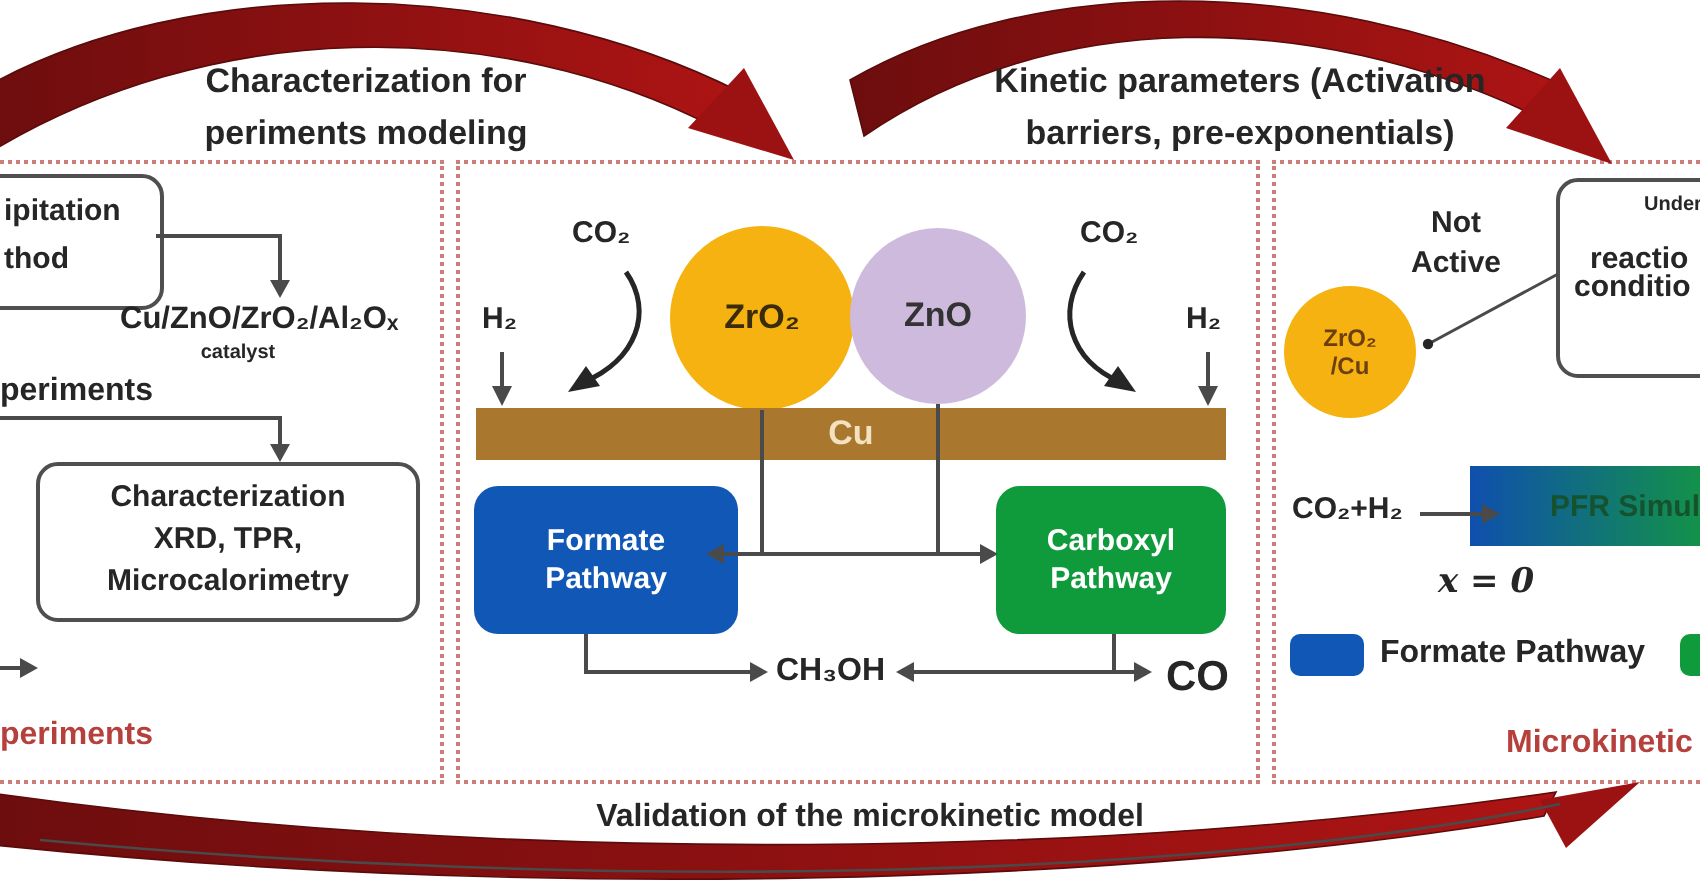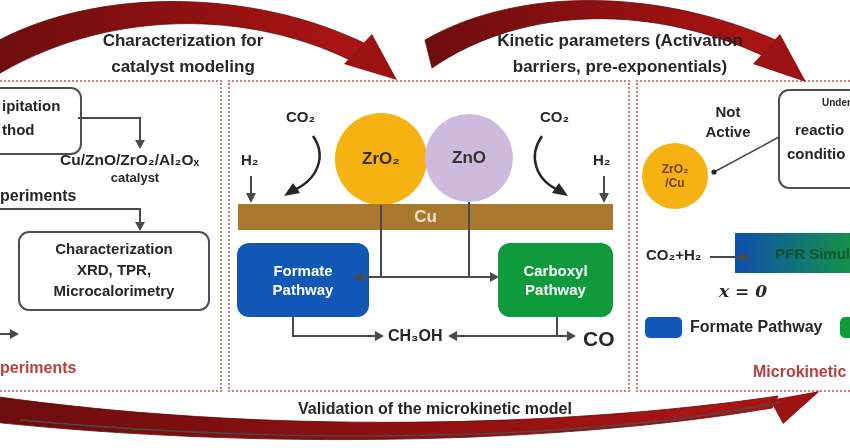--- a/index.html
+++ b/index.html
@@ -46,35 +46,35 @@
 
     <g>
       <path d="M -8,396 C 260,434 560,428 778,396 L 772,408 C 560,444 260,450 -8,422 Z" fill="url(#gm)" stroke="#5a0b0b" stroke-width="0.8"></path>
       <polygon points="820,391 770,400 783,424" fill="#9c1212"></polygon>
       <path d="M 20,420 C 300,446 600,440 780,402" fill="none" stroke="#4a4a4a" stroke-width="1.3"></path>
     </g>
   </svg>
 
   <div class="abs txt ctr" style="left:85px;top:28px;width:196px;font-size:17px;line-height:26px;">
     <div>Characterization for</div>
-    <div>catalyst modeling</div>
+    <div>periments modeling</div>
   </div>
   <div class="abs txt ctr" style="left:495px;top:28px;width:250px;font-size:17px;line-height:26px;">
     <div>Kinetic parameters (Activation</div>
     <div>barriers, pre-exponentials)</div>
   </div>
 
   <div class="abs txt ctr" style="left:280px;top:400px;width:310px;font-size:16px;">Validation of the microkinetic model</div>
 
   <div class="rbox" style="left:-50px;top:87px;width:128px;height:64px;"></div>
   <div class="abs txt" style="left:2px;top:97px;font-size:15px;">ipitation</div>
   <div class="abs txt" style="left:2px;top:121px;font-size:15px;">thod</div>
 
   <div class="abs txt" style="left:60px;top:151px;font-size:15.5px;">Cu/ZnO/ZrO₂/Al₂Oₓ</div>
-  <div class="abs txt ctr" style="left:60px;top:171px;width:150px;font-size:13px;">catalyst</div>
+  <div class="abs txt ctr" style="left:44px;top:171px;width:150px;font-size:10px;">catalyst</div>
 
   <div class="abs txt" style="left:0px;top:187px;font-size:16px;">periments</div>
 
   <div class="rbox" style="left:18px;top:231px;width:188px;height:76px;"></div>
   <div class="abs txt ctr" style="left:18px;top:238px;width:192px;font-size:15px;line-height:21px;">
     <div>Characterization</div>
     <div>XRD, TPR,</div>
     <div>Microcalorimetry</div>
   </div>
 
@@ -97,21 +97,21 @@
     <div>Pathway</div>
   </div>
 
   <div class="circle" style="left:642px;top:143px;width:66px;height:66px;background:#f5b211;">
     <span class="txt" style="font-size:12px;color:#6d3f10;line-height:14px;">ZrO₂</span>
     <span class="txt" style="font-size:12px;color:#6d3f10;line-height:14px;">/Cu</span>
   </div>
   <div class="rbox" style="left:778px;top:89px;width:150px;height:96px;"></div>
   <div class="abs txt" style="left:822px;top:97px;font-size:10px;">Under</div>
   <div class="abs txt" style="left:795px;top:121px;font-size:15px;">reactio</div>
-  <div class="abs txt" style="left:787px;top:145px;font-size:15px;">conditio</div>
+  <div class="abs txt" style="left:787px;top:135px;font-size:15px;">conditio</div>
 
   <div class="abs txt ctr" style="left:690px;top:102px;width:76px;font-size:15px;line-height:20px;">
     <div>Not</div>
     <div>Active</div>
   </div>
 
   <div class="abs" style="left:735px;top:233px;width:140px;height:40px;background:linear-gradient(90deg,#0f4fae,#14a034);"></div>
   <div class="abs txt" style="left:775px;top:245px;font-size:15px;color:#14532d;">PFR Simul</div>
 
   <div class="abs txt" style="left:646px;top:246px;font-size:15px;">CO₂+H₂</div>

